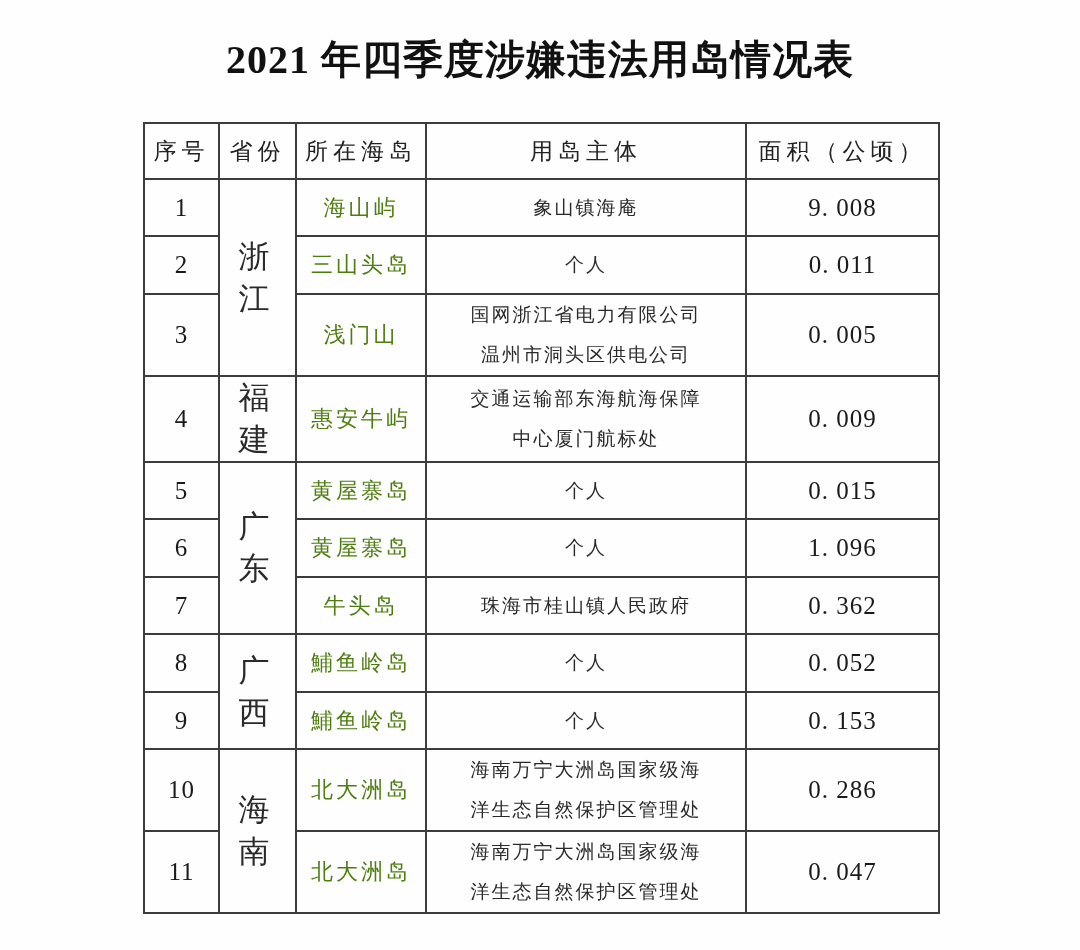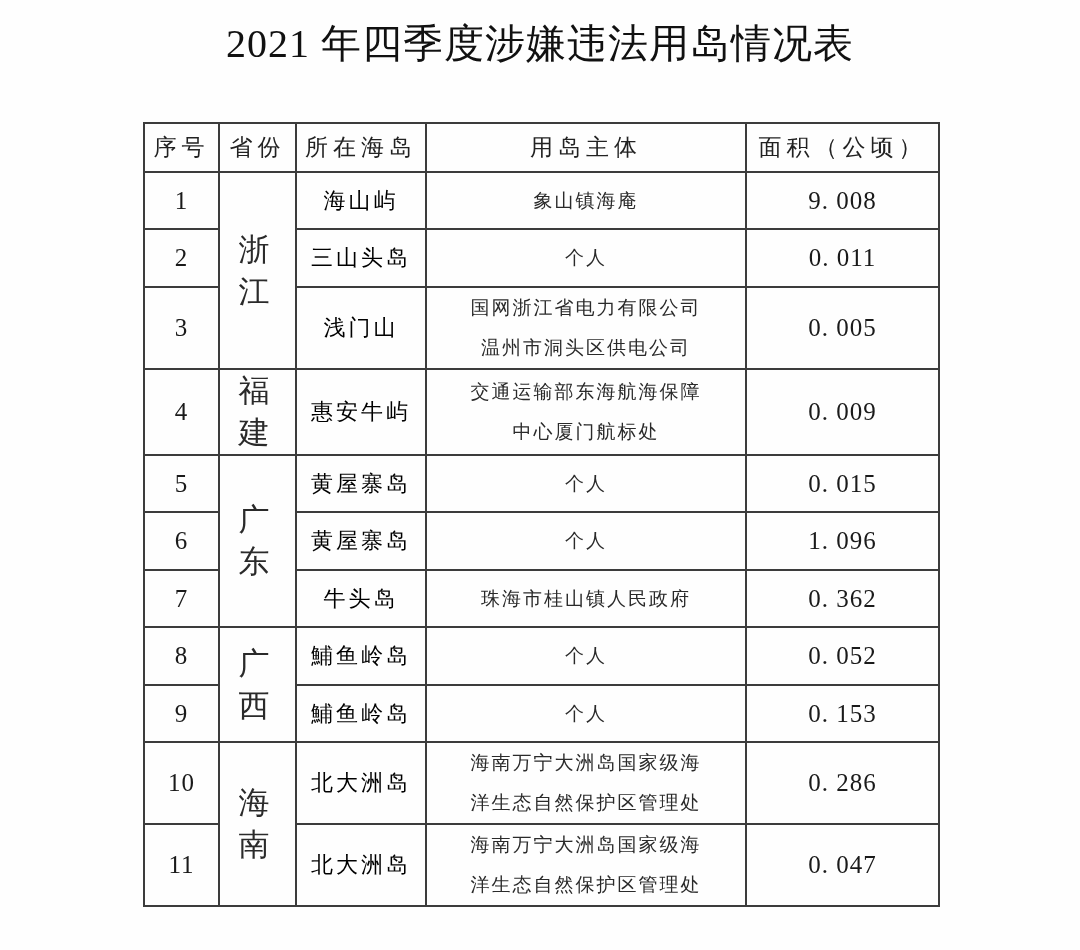--- a/index.html
+++ b/index.html
@@ -11,27 +11,27 @@
     position: relative;
     width: 1080px;
     height: 950px;
     background: #fefefe;
     font-family: "Liberation Serif", "DejaVu Serif", serif;
     color: #1d1d1d;
     overflow: hidden;
   }
   .title {
     position: absolute;
-    top: 16px;
+    top: 32px;
     left: 0;
     width: 100%;
     margin: 0;
     text-align: center;
     font-size: 40px;
-    font-weight: normal;
+    font-weight: bold;
     letter-spacing: 1px;
     color: #111111;
   }
   table.island-table {
     position: absolute;
     left: 143px;
     top: 122px;
     width: 795px;
     border-collapse: collapse;
     table-layout: fixed;
@@ -57,21 +57,21 @@
     color: #1a1a1a;
   }
   td.prov {
     font-size: 31px;
     letter-spacing: 7px;
     color: #2a2a2a;
   }
   td.isl {
     font-size: 22px;
     letter-spacing: 3px;
-    color: #000000;
+    color: #4d7c0f;
   }
   td.ent {
     font-size: 19px;
     letter-spacing: 2px;
     line-height: 40px;
     white-space: pre-line;
     color: #2a2a2a;
   }
 </style>
 </head>
@@ -84,21 +84,21 @@
   <table class="island-table">
     <colgroup>
       <col style="width:75px">
       <col style="width:77px">
       <col style="width:130px">
       <col style="width:320px">
       <col style="width:193px">
     </colgroup>
 
     <tbody>
-        <tr style="height:49px">
+        <tr style="height:56px">
       <th class="hdr">序号</th>
       <th class="hdr">省份</th>
       <th class="hdr">所在海岛</th>
       <th class="hdr">用岛主体</th>
       <th class="hdr">面积（公顷）</th>
     </tr>
 
     <tr style="height:57px">
       <td class="num">1</td>
       <td class="prov" rowspan="3">浙江</td>

